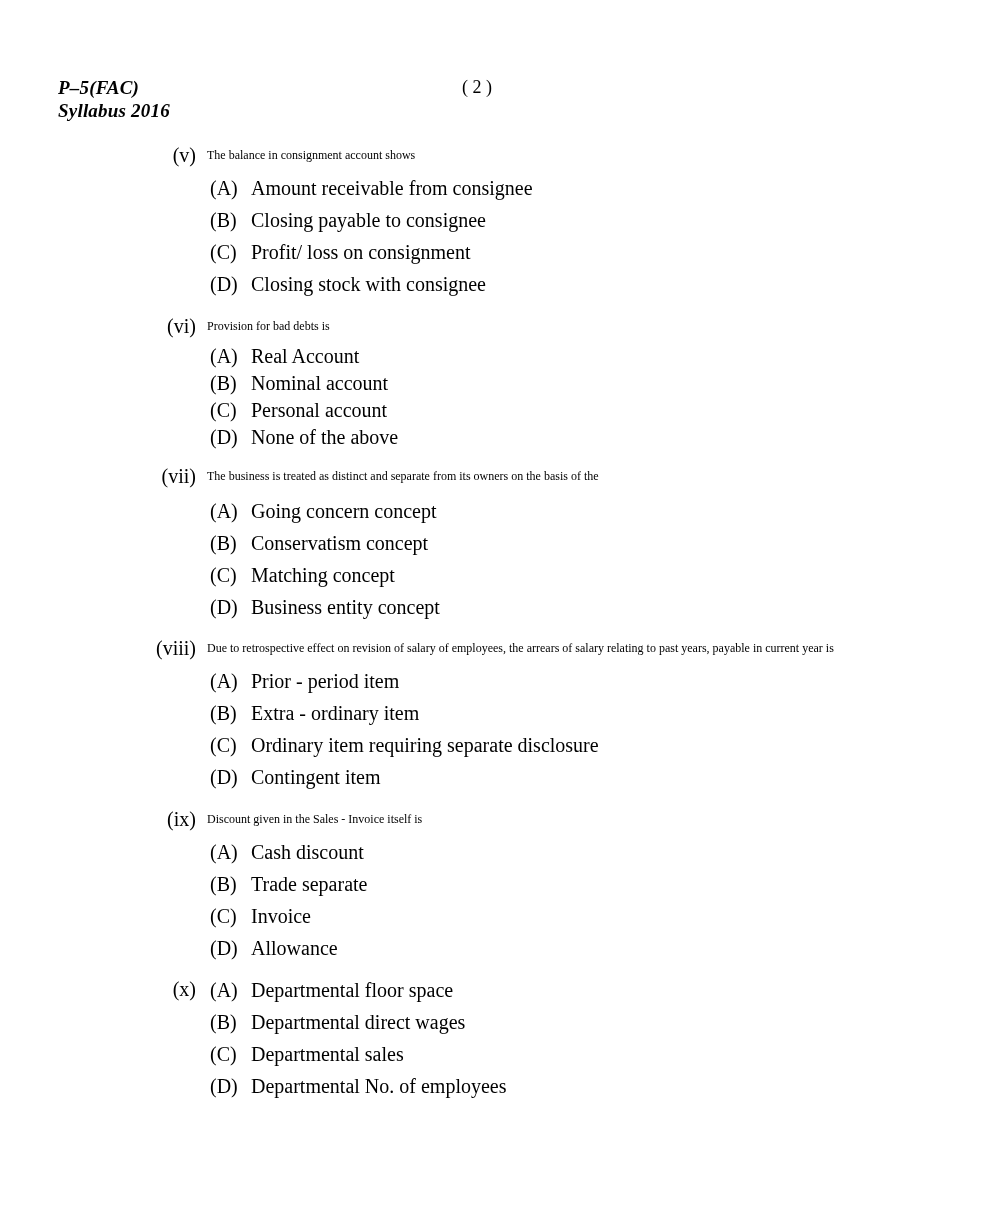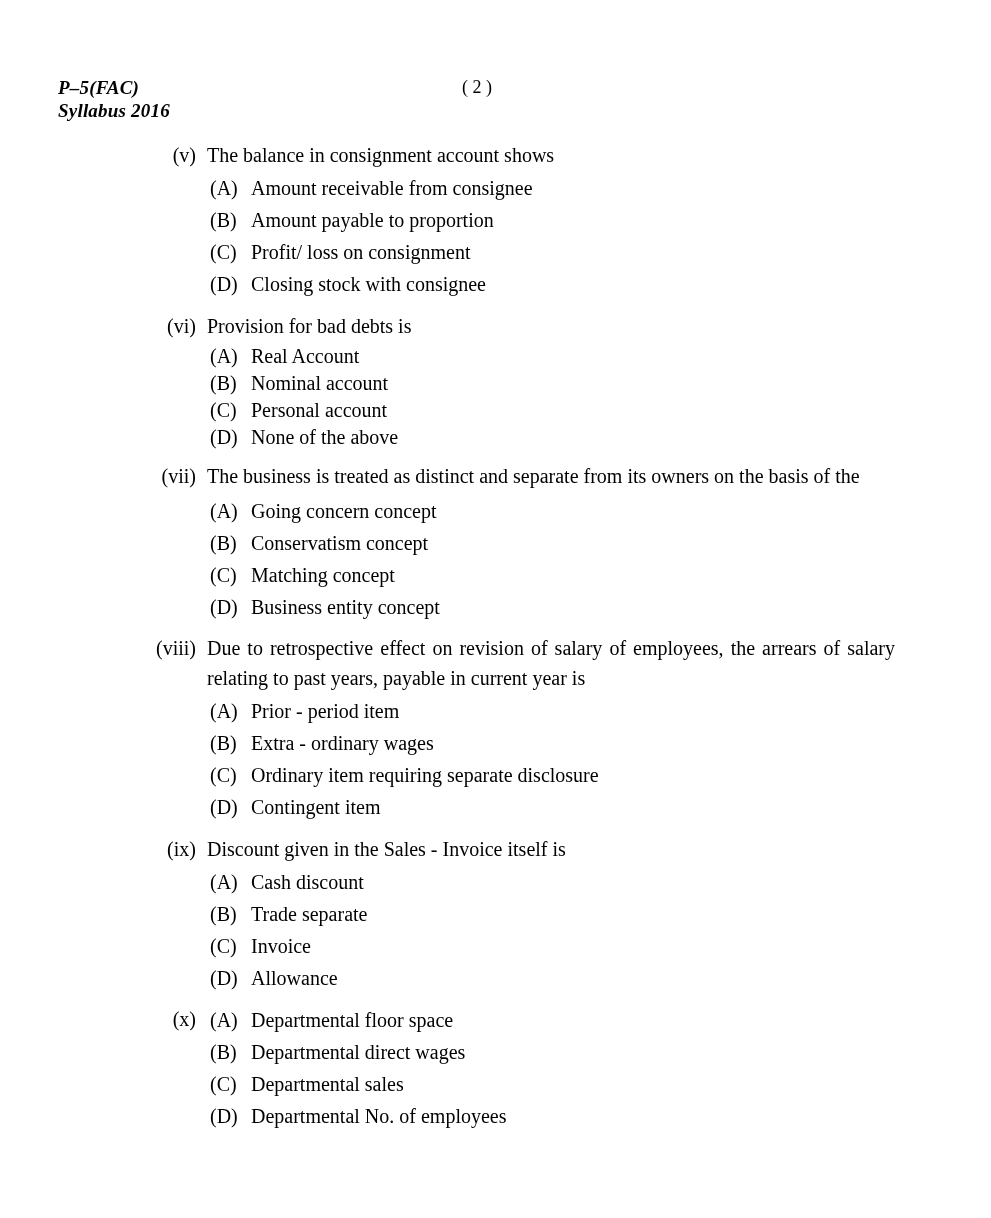--- a/index.html
+++ b/index.html
@@ -67,21 +67,21 @@
     position: absolute;
     left: 120px;
     top: 0;
     width: 76px;
     text-align: right;
     font-size: 20px;
     line-height: 30px;
     white-space: pre;
   }
   .q-text {
-    font-size: 20px;
+    font-size: 12px;
     line-height: 30px;
     text-align: left;
   }
   .q-text.justify {
     text-align: justify;
     text-align-last: left;
     text-justify: inter-word;
   }
 
   
@@ -145,21 +145,21 @@
     <div class="question gap-v">
       <span class="q-num">(v)</span>
       <div class="q-text">The balance in consignment account shows</div>
       <div class="options opts-pad-v">
         <div class="option">
           <span class="opt-letter">(A)</span>
           <span class="opt-text">Amount receivable from consignee</span>
         </div>
         <div class="option">
           <span class="opt-letter">(B)</span>
-          <span class="opt-text">Amount payable to proportion</span>
+          <span class="opt-text">Closing payable to consignee</span>
         </div>
         <div class="option">
           <span class="opt-letter">(C)</span>
           <span class="opt-text">Profit/ loss on consignment</span>
         </div>
         <div class="option">
           <span class="opt-letter">(D)</span>
           <span class="opt-text">Closing stock with consignee</span>
         </div>
       </div>
@@ -214,21 +214,21 @@
     <div class="question gap-viii">
       <span class="q-num">(viii)</span>
       <div class="q-text justify">Due to retrospective effect on revision of salary of employees, the arrears of salary relating to past years, payable in current year is</div>
       <div class="options opts-pad-viii">
         <div class="option">
           <span class="opt-letter">(A)</span>
           <span class="opt-text">Prior - period item</span>
         </div>
         <div class="option">
           <span class="opt-letter">(B)</span>
-          <span class="opt-text">Extra - ordinary wages</span>
+          <span class="opt-text">Extra - ordinary item</span>
         </div>
         <div class="option">
           <span class="opt-letter">(C)</span>
           <span class="opt-text">Ordinary item requiring separate disclosure</span>
         </div>
         <div class="option">
           <span class="opt-letter">(D)</span>
           <span class="opt-text">Contingent item</span>
         </div>
       </div>

